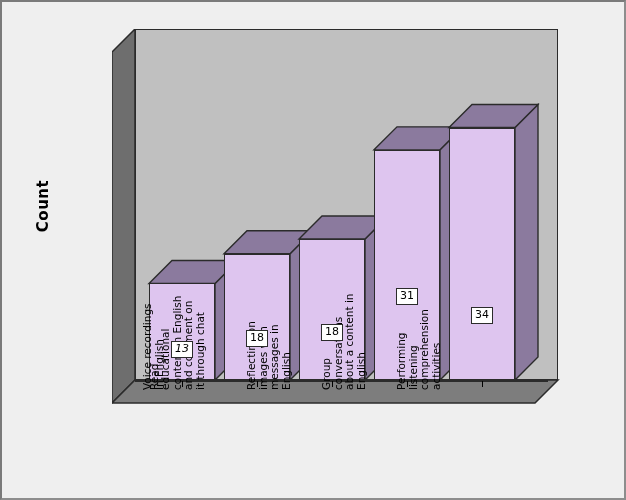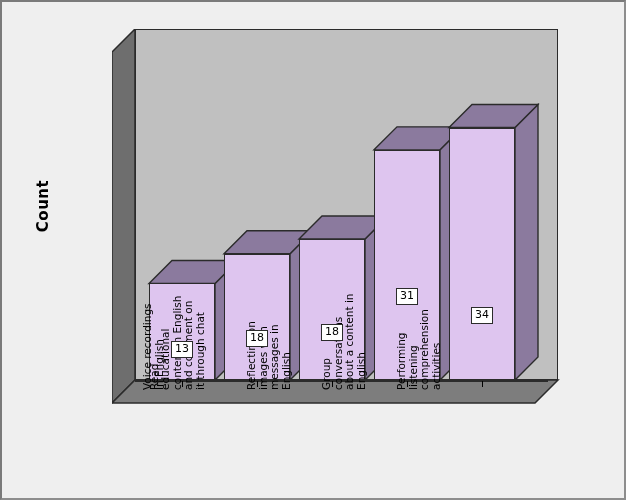--- a/index.html
+++ b/index.html
@@ -166,21 +166,21 @@
 
     <div class="back-wall"></div>
 
     <div id="bars-layer" style="position:absolute;left:0;top:0;width:448px;height:380px;">
         <div style="position: absolute; left: 0px; top: 0px; width: 448px; height: 380px;">
           <svg width="448" height="380" style="position:absolute;left:0;top:0;">
             <polygon points="103,254.47500000000002 126,231.47500000000002 126,328 103,351" fill="#8b7a9e" stroke="#2b2b2b" stroke-width="1.4"></polygon>
             <polygon points="37,254.47500000000002 60,231.47500000000002 126,231.47500000000002 103,254.47500000000002" fill="#8b7a9e" stroke="#2b2b2b" stroke-width="1.4"></polygon>
           </svg>
           <div class="bar-front" style="left: 37px; bottom: 29px; width: 66px; height: 96.525px;"></div>
-          <div class="bar-value" style="left: 59px; top: 312.39px;">13</div>
+          <div class="bar-value" style="left: 59px; top: 312.39px; font-style: italic;">13</div>
         </div>
         <div style="position: absolute; left: 0px; top: 0px; width: 448px; height: 380px;">
           <svg width="448" height="380" style="position:absolute;left:0;top:0;">
             <polygon points="178,224.775 201,201.775 201,328 178,351" fill="#8b7a9e" stroke="#2b2b2b" stroke-width="1.4"></polygon>
             <polygon points="112,224.775 135,201.775 201,201.775 178,224.775" fill="#8b7a9e" stroke="#2b2b2b" stroke-width="1.4"></polygon>
           </svg>
           <div class="bar-front" style="left: 112px; bottom: 29px; width: 66px; height: 126.225px;"></div>
           <div class="bar-value" style="left: 134px; top: 300.51px;">18</div>
         </div>
         <div style="position: absolute; left: 0px; top: 0px; width: 448px; height: 380px;">

